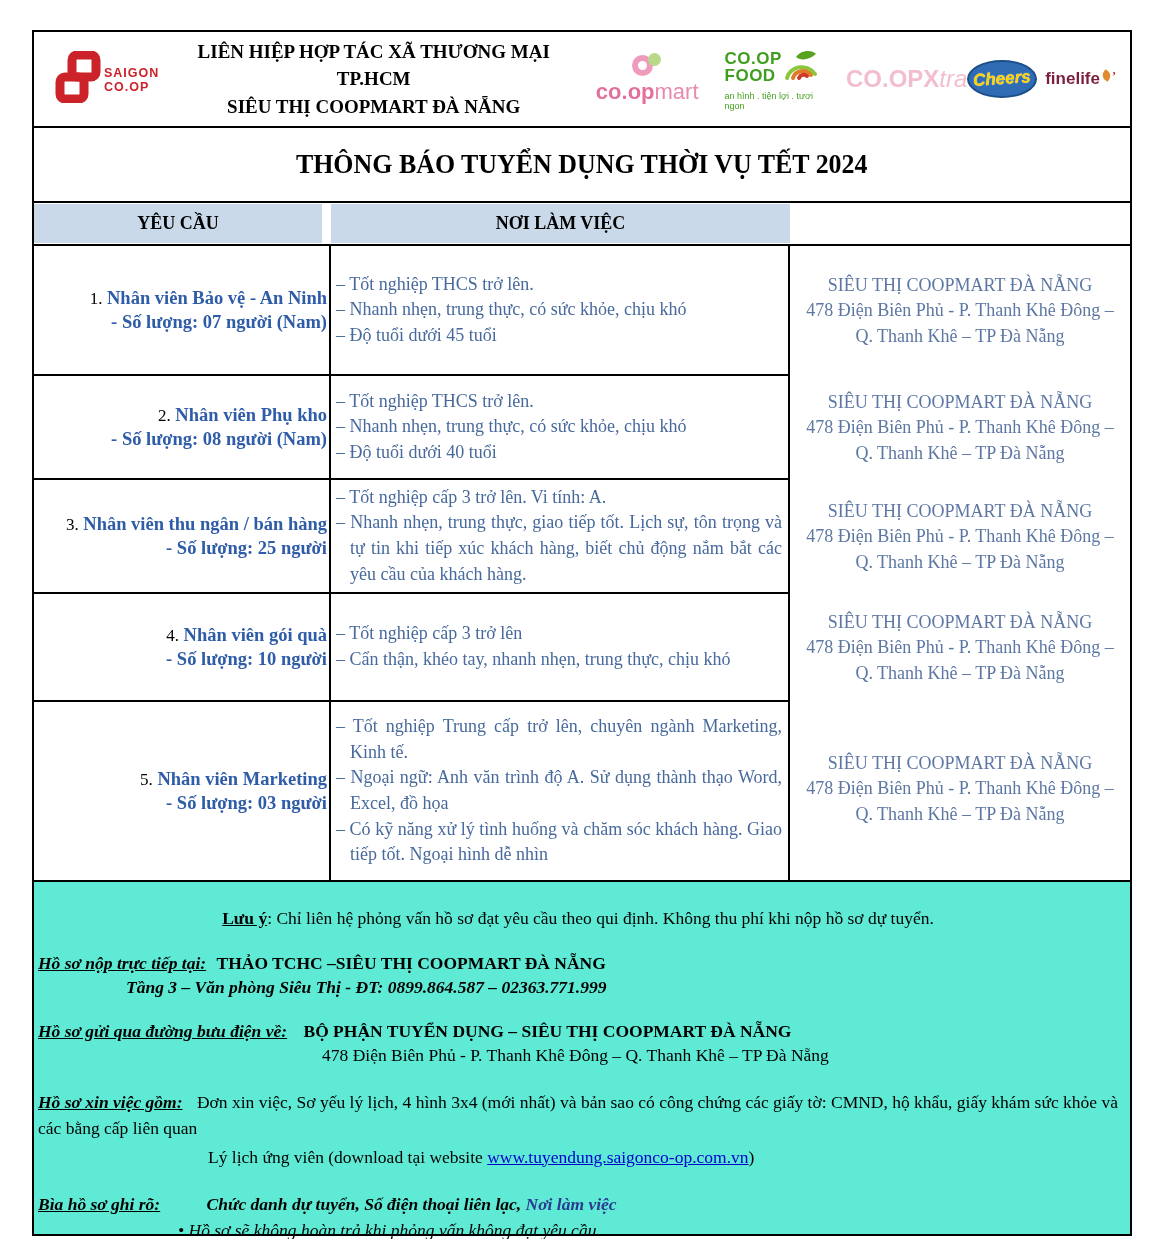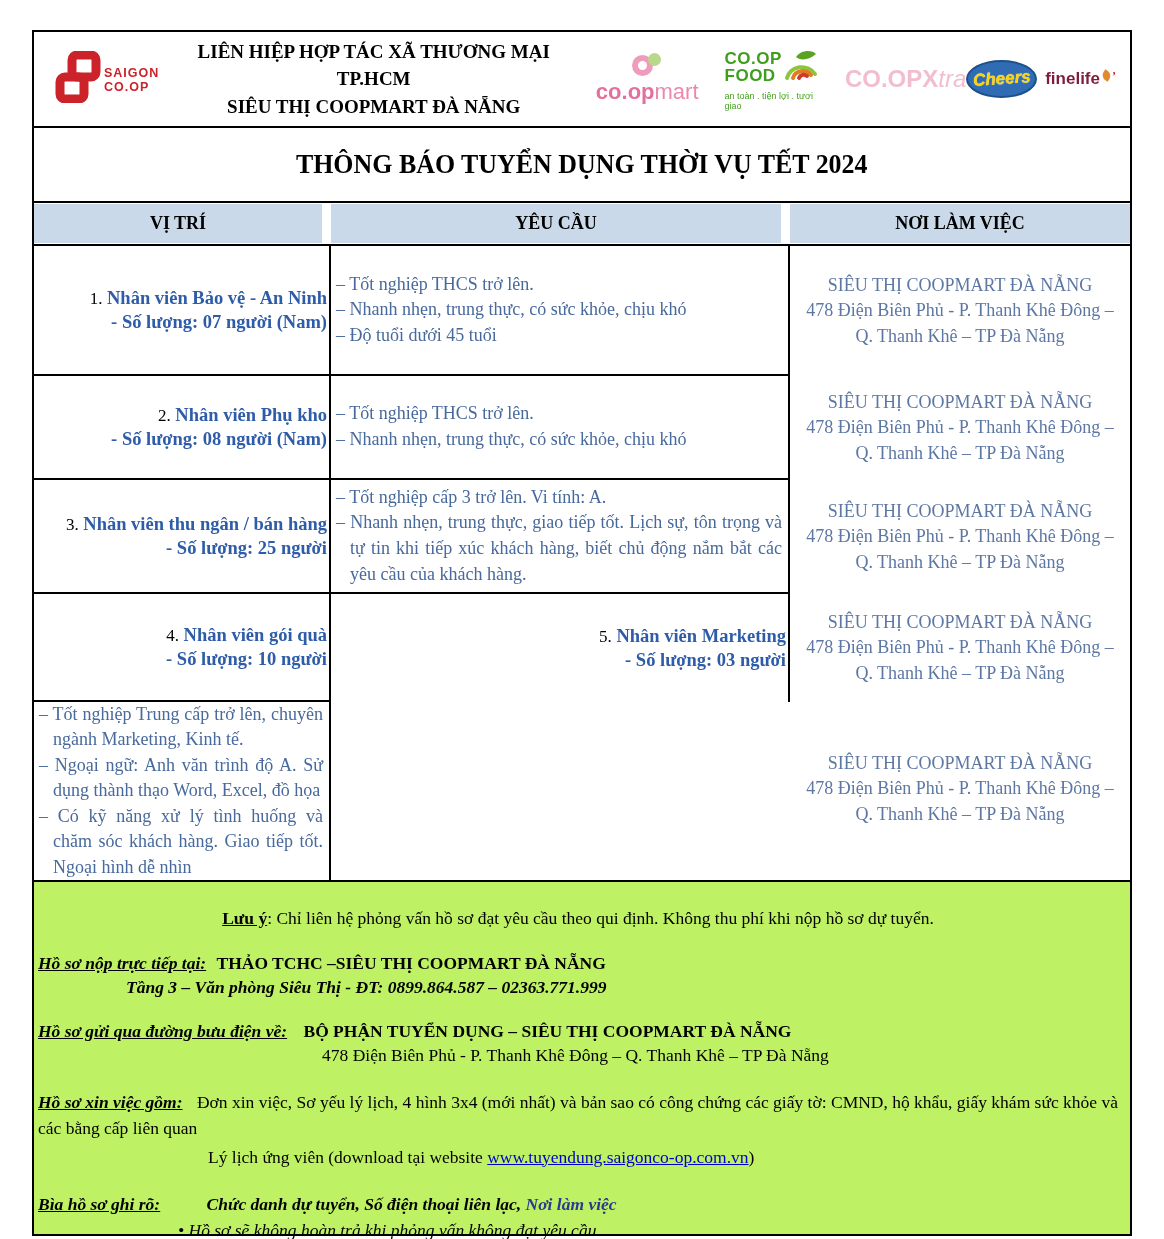--- a/index.html
+++ b/index.html
@@ -70,21 +70,21 @@
   .req-cell { display: flex; flex-direction: column; justify-content: center; padding: 4px 6px 4px 5px; }
   .req-line { color: #47699c; font-size: 18px; line-height: 1.42;
     padding-left: 14px; text-indent: -14px; text-align: justify; }
   .place-cell { grid-row: 1 / span 5; grid-column: 3; display: flex; flex-direction: column; }
   .place-block { display: flex; flex-direction: column; align-items: center; justify-content: center;
     text-align: center; color: #5d77a3; font-size: 18px; line-height: 1.42; padding: 0 6px; }
   .pb1 { height: 130px; } .pb2 { height: 104px; } .pb3 { height: 114px; }
   .pb4 { height: 108px; } .pb5 { height: 174px; }
 
   
-  .notes { border: 2px solid #000; margin-top: -2px; height: 356px; background: #bef264;
+  .notes { border: 2px solid #000; margin-top: -2px; height: 356px; background: #5eead4;
     padding: 26px 12px 0 4px; font-size: 17.5px; }
   .n-center { text-align: center; }
   .lbl { font-weight: bold; font-style: italic; text-decoration: underline; }
   .n-notice-label { font-weight: bold; text-decoration: underline; }
   .n-direct { margin-top: 24px; }
   .n-direct .val, .n-mail .val { font-weight: bold; margin-left: 6px; }
   .n-direct-l2 { margin-left: 88px; font-weight: bold; margin-top: 3px; font-style: italic; }
   .n-mail { margin-top: 23px; }
   .n-mail .val { margin-left: 12px; }
   .n-mail-l2 { margin-left: 284px; margin-top: 3px; }
@@ -137,21 +137,21 @@
           </div>
           <span>
             <svg width="38" height="36" viewBox="0 0 38 36">
               <path d="M14 9 C18 2 30 1 34 6 C28 12 18 13 14 9" fill="#5aa321"></path>
               <path d="M5 30 a 15 13 0 0 1 28 -4" fill="none" stroke="#8cc63f" stroke-width="4" stroke-linecap="round"></path>
               <path d="M11 30 a 10 9 0 0 1 18 -3" fill="none" stroke="#e07b26" stroke-width="4" stroke-linecap="round"></path>
               <path d="M17 30 a 5 5 0 0 1 8 -2" fill="none" stroke="#cf3a28" stroke-width="4" stroke-linecap="round"></path>
             </svg>
           </span>
         </div>
-        <div class="cf-tagline">an toàn . tiện lợi . tươi giao</div>
+        <div class="cf-tagline">an hình . tiện lợi . tươi ngon</div>
       </div>
 
       <div class="lg-coopxtra"><span>CO.OPX</span><i>tra</i></div>
 
       <div class="lg-cheers">
         <span>Cheers</span>
       </div>
 
       <div class="lg-finelife">
         <span class="fl-text">finelife</span>
@@ -159,21 +159,20 @@
         <span class="fl-tick">’</span>
       </div>
     </div>
   </div>
 
   <div class="title-band">
     <span class="t">THÔNG BÁO TUYỂN DỤNG THỜI VỤ TẾT 2024</span>
   </div>
 
   <div class="table-head">
-    <div class="th c1">VỊ TRÍ</div>
     <div class="th c2">YÊU CẦU</div>
     <div class="th c3">NƠI LÀM VIỆC</div>
   </div>
 
   <div class="table-body">
 
     <div class="cell hline pos-cell">
       <div class="pos-line"><span class="pos-num">1.</span> <span class="pos-title">Nhân viên Bảo vệ - An Ninh</span></div>
       <div class="pos-qty">- Số lượng: 07 người (Nam)</div>
     </div>
@@ -211,34 +210,39 @@
       </div>
     </div>
 
     <div class="cell hline pos-cell">
       <div class="pos-line"><span class="pos-num">2.</span> <span class="pos-title">Nhân viên Phụ kho</span></div>
       <div class="pos-qty">- Số lượng: 08 người (Nam)</div>
     </div>
     <div class="cell hline req-cell">
       <p class="req-line">– Tốt nghiệp THCS trở lên.</p>
       <p class="req-line">– Nhanh nhẹn, trung thực, có sức khỏe, chịu khó</p>
+      <p class="req-line">– Độ tuổi dưới 40 tuổi</p>
     </div>
 
     <div class="cell hline pos-cell">
       <div class="pos-line"><span class="pos-num">3.</span> <span class="pos-title">Nhân viên thu ngân / bán hàng</span></div>
       <div class="pos-qty">- Số lượng: 25 người</div>
     </div>
     <div class="cell hline req-cell">
       <p class="req-line">– Tốt nghiệp cấp 3 trở lên. Vi tính: A.</p>
       <p class="req-line">– Nhanh nhẹn, trung thực, giao tiếp tốt. Lịch sự, tôn trọng và tự tin khi tiếp xúc khách hàng, biết chủ động nắm bắt các yêu cầu của khách hàng.</p>
     </div>
 
     <div class="cell hline pos-cell">
       <div class="pos-line"><span class="pos-num">4.</span> <span class="pos-title">Nhân viên gói quà</span></div>
       <div class="pos-qty">- Số lượng: 10 người</div>
+    </div>
+    <div class="cell hline req-cell">
+      <p class="req-line">– Tốt nghiệp cấp 3 trở lên</p>
+      <p class="req-line">– Cẩn thận, khéo tay, nhanh nhẹn, trung thực, chịu khó</p>
     </div>
 
     <div class="cell pos-cell">
       <div class="pos-line"><span class="pos-num">5.</span> <span class="pos-title">Nhân viên Marketing</span></div>
       <div class="pos-qty">- Số lượng: 03 người</div>
     </div>
     <div class="cell req-cell">
       <p class="req-line">– Tốt nghiệp Trung cấp trở lên, chuyên ngành Marketing, Kinh tế.</p>
       <p class="req-line">– Ngoại ngữ: Anh văn trình độ A. Sử dụng thành thạo Word, Excel, đồ họa</p>
       <p class="req-line">– Có kỹ năng xử lý tình huống và chăm sóc khách hàng. Giao tiếp tốt. Ngoại hình dễ nhìn</p>

